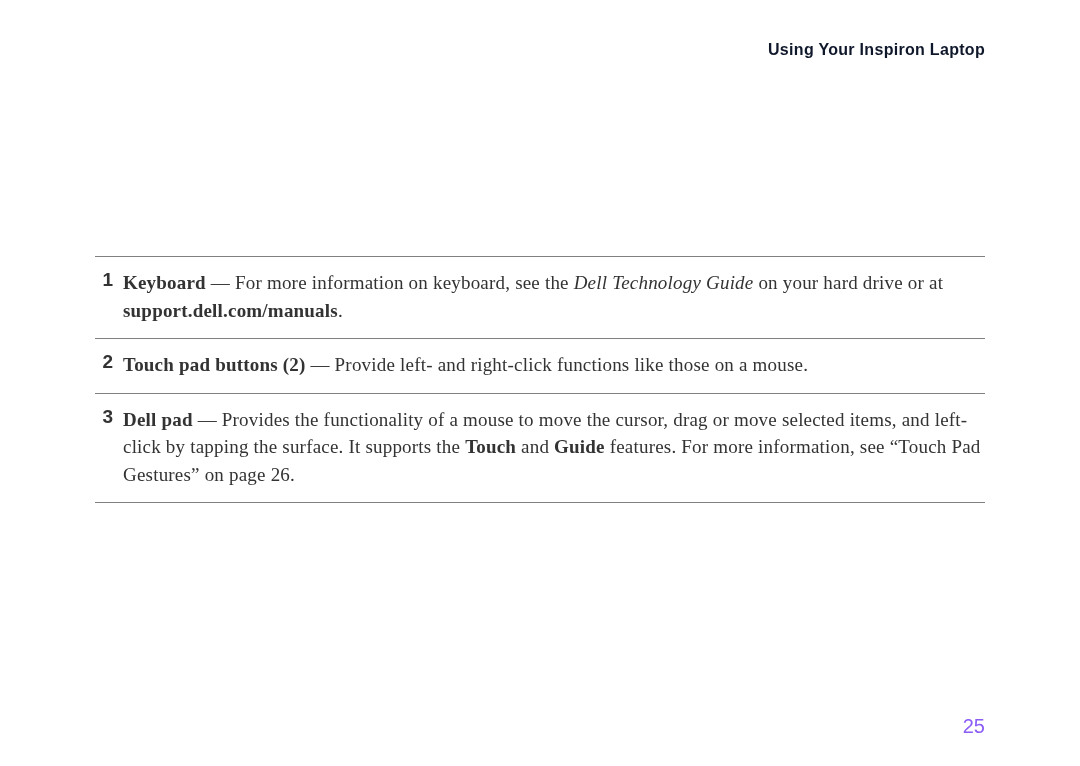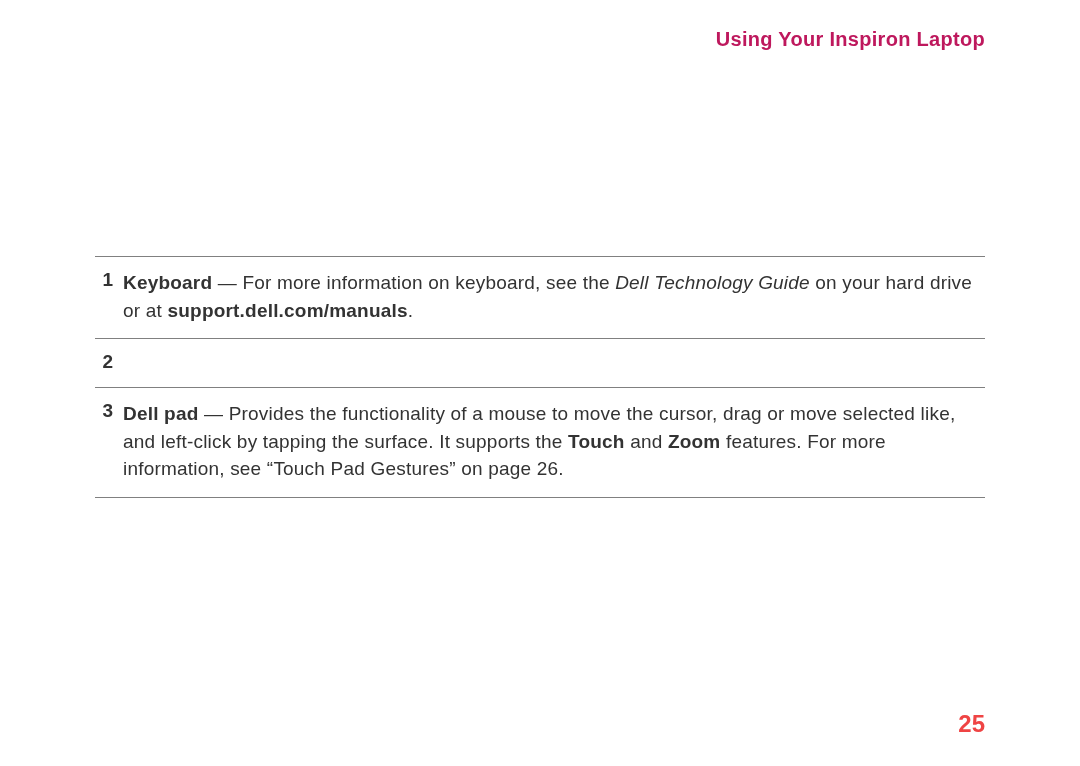--- a/index.html
+++ b/index.html
@@ -10,25 +10,25 @@
     body {
       width: 1080px;
       height: 766px;
       background: #ffffff;
       font-family: Arial, Helvetica, sans-serif;
       position: relative;
       color: #333333;
     }
     .header-title {
       position: absolute;
-      top: 28px;
+      top: 41px;
       right: 95px;
-      font-size: 20px;
+      font-size: 16px;
       font-weight: bold;
-      color: #be185d;
+      color: #0f172a;
       letter-spacing: 0.3px;
     }
     .content {
       position: absolute;
       top: 256px;
       left: 95px;
       right: 95px;
     }
     .item-row {
       border-top: 1px solid #808080;
@@ -47,56 +47,60 @@
       color: #333333;
       text-align: right;
       padding-right: 10px;
     }
     .item-text {
       flex: 1;
       font-size: 19px;
       line-height: 1.45;
       color: #333333;
       letter-spacing: 0.2px;
+      font-family: Liberation Serif, serif;
     }
     .item-text b {
       font-weight: bold;
     }
     .item-text i {
       font-style: italic;
     }
     .page-number {
       position: absolute;
       bottom: 28px;
       right: 95px;
-      font-size: 24px;
-      font-weight: bold;
-      color: #ef4444;
+      font-size: 20px;
+      font-weight: normal;
+      color: #8b5cf6;
     }
   </style>
 </head>
 <body>
 
 <div class="header-title">Using Your Inspiron Laptop</div>
 
 <div class="content">
 
   <div class="item-row">
     <div class="item-number">1</div>
     <div class="item-text">
       <b>Keyboard</b><span> — </span><span>For more information on keyboard, see the </span><i>Dell Technology Guide</i><span> on your hard drive or at </span><b>support.dell.com/manuals</b><span>.</span>
     </div>
   </div>
 
   <div class="item-row">
     <div class="item-number">2</div>
+    <div class="item-text">
+      <b>Touch pad buttons (2)</b><span> — </span><span>Provide left- and right-click functions like those on a mouse.</span>
+    </div>
   </div>
 
   <div class="item-row">
     <div class="item-number">3</div>
     <div class="item-text">
-      <b>Dell pad</b><span> — </span><span>Provides the functionality of a mouse to move the cursor, drag or move selected like, and left-click by tapping the surface. It supports the </span><b>Touch</b><span> and </span><b>Zoom</b><span> features. For more information, see “Touch Pad Gestures” on page 26.</span>
+      <b>Dell pad</b><span> — </span><span>Provides the functionality of a mouse to move the cursor, drag or move selected items, and left-click by tapping the surface. It supports the </span><b>Touch</b><span> and </span><b>Guide</b><span> features. For more information, see “Touch Pad Gestures” on page 26.</span>
     </div>
   </div>
 
 </div>
 
 <div class="page-number">25</div>
 
 </body></html>

